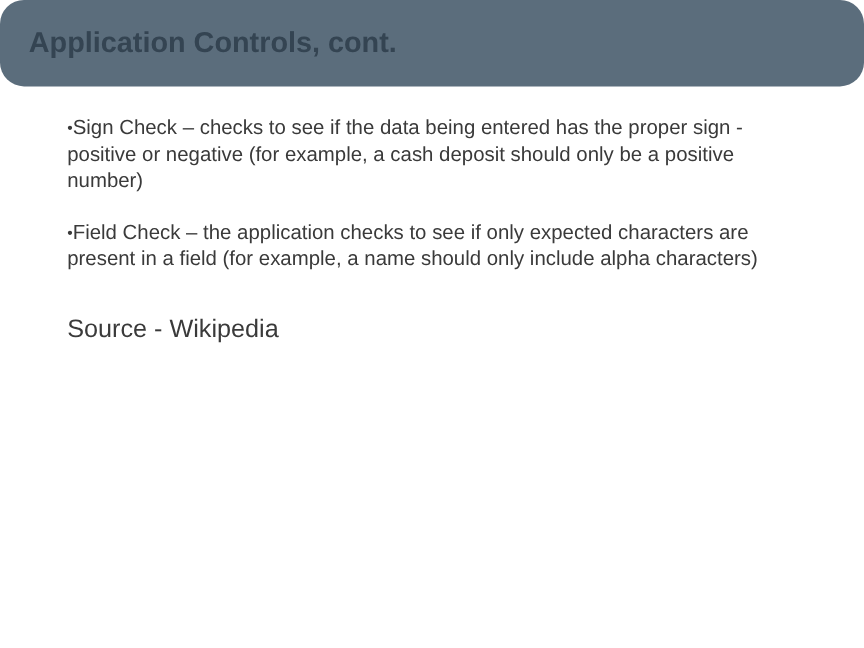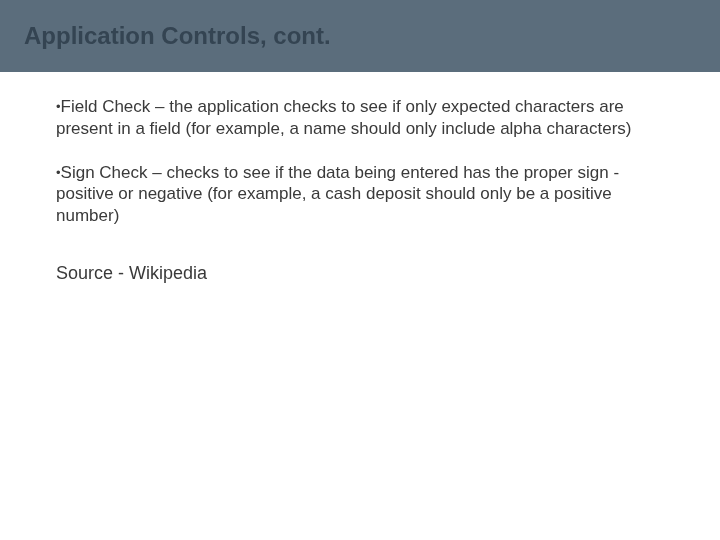--- a/index.html
+++ b/index.html
@@ -9,20 +9,21 @@
       background: #ffffff;
       font-family: Arial, Helvetica, sans-serif;
       overflow: hidden;
     }
     .header {
       background: #5b6d7c;
       padding: 18px 24px 18px 24px;
       height: 72px;
       display: flex;
       align-items: center;
+      border-radius: 20px;
     }
     .title {
       font-family: Arial, Helvetica, sans-serif;
       font-weight: 900;
       font-size: 24px;
       color: #344452;
       letter-spacing: 0px;
     }
     .content {
       padding: 24px 56px 0 56px;
@@ -32,38 +33,38 @@
       font-size: 17px;
       line-height: 1.28;
       color: #3a3a3a;
     }
     .bullet-dot {
       font-size: 13px;
       vertical-align: 1px;
     }
     .source {
       margin-top: 36px;
-      font-size: 18px;
+      font-size: 21px;
       color: #3a3a3a;
     }
   </style>
 </head>
 <body>
 
 <div class="header">
   <div class="title">Application Controls, cont.</div>
 </div>
 
 <div class="content">
 
   <div class="bullet-item">
-    <span class="bullet-dot">•</span><span>Field Check – the application checks to see if only expected characters are present in a field (for example, a name should only include alpha characters)</span>
+    <span class="bullet-dot">•</span><span>Sign Check – checks to see if the data being entered has the proper sign - positive or negative (for example, a cash deposit should only be a positive number)</span>
   </div>
 
   <div class="bullet-item">
-    <span class="bullet-dot">•</span><span>Sign Check – checks to see if the data being entered has the proper sign - positive or negative (for example, a cash deposit should only be a positive number)</span>
+    <span class="bullet-dot">•</span><span>Field Check – the application checks to see if only expected characters are present in a field (for example, a name should only include alpha characters)</span>
   </div>
 
 
 
   <div class="source">Source - Wikipedia</div>
 
 </div>
 
 </body></html>

